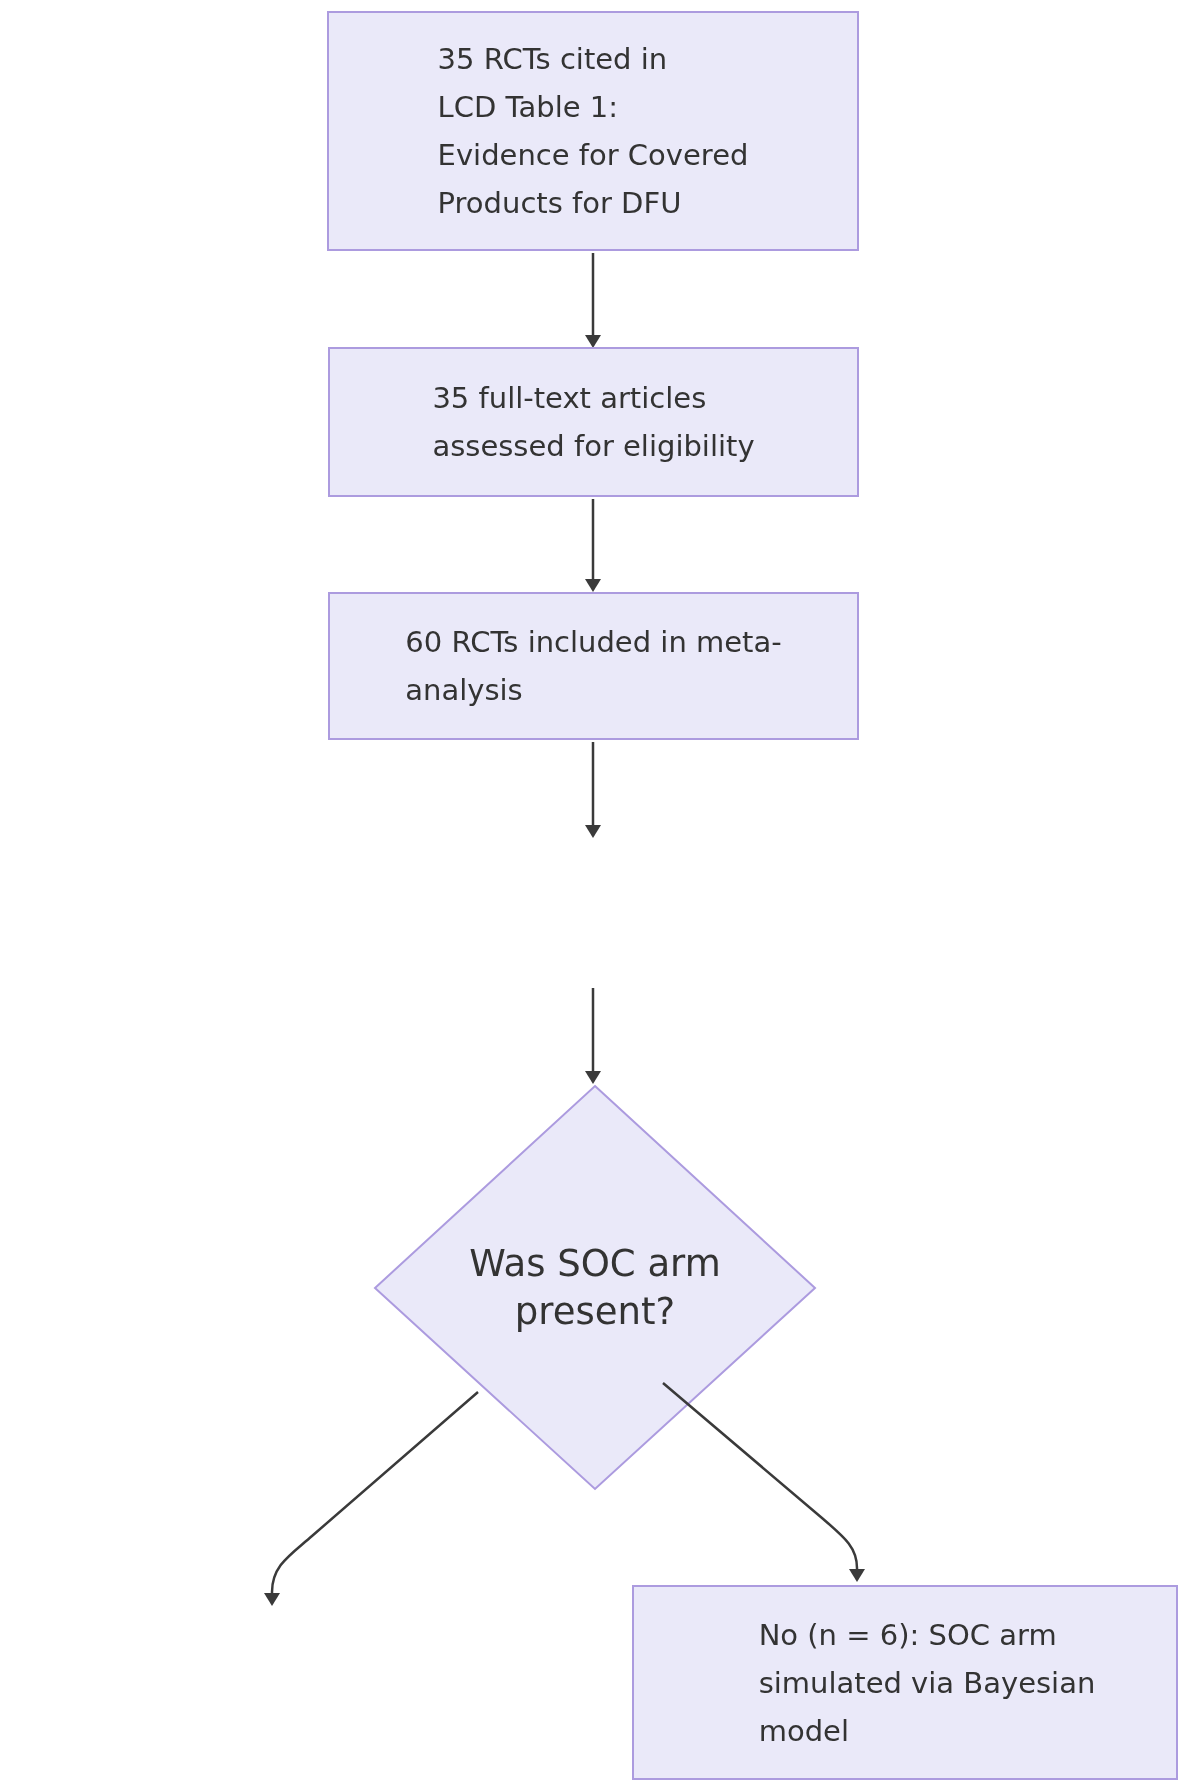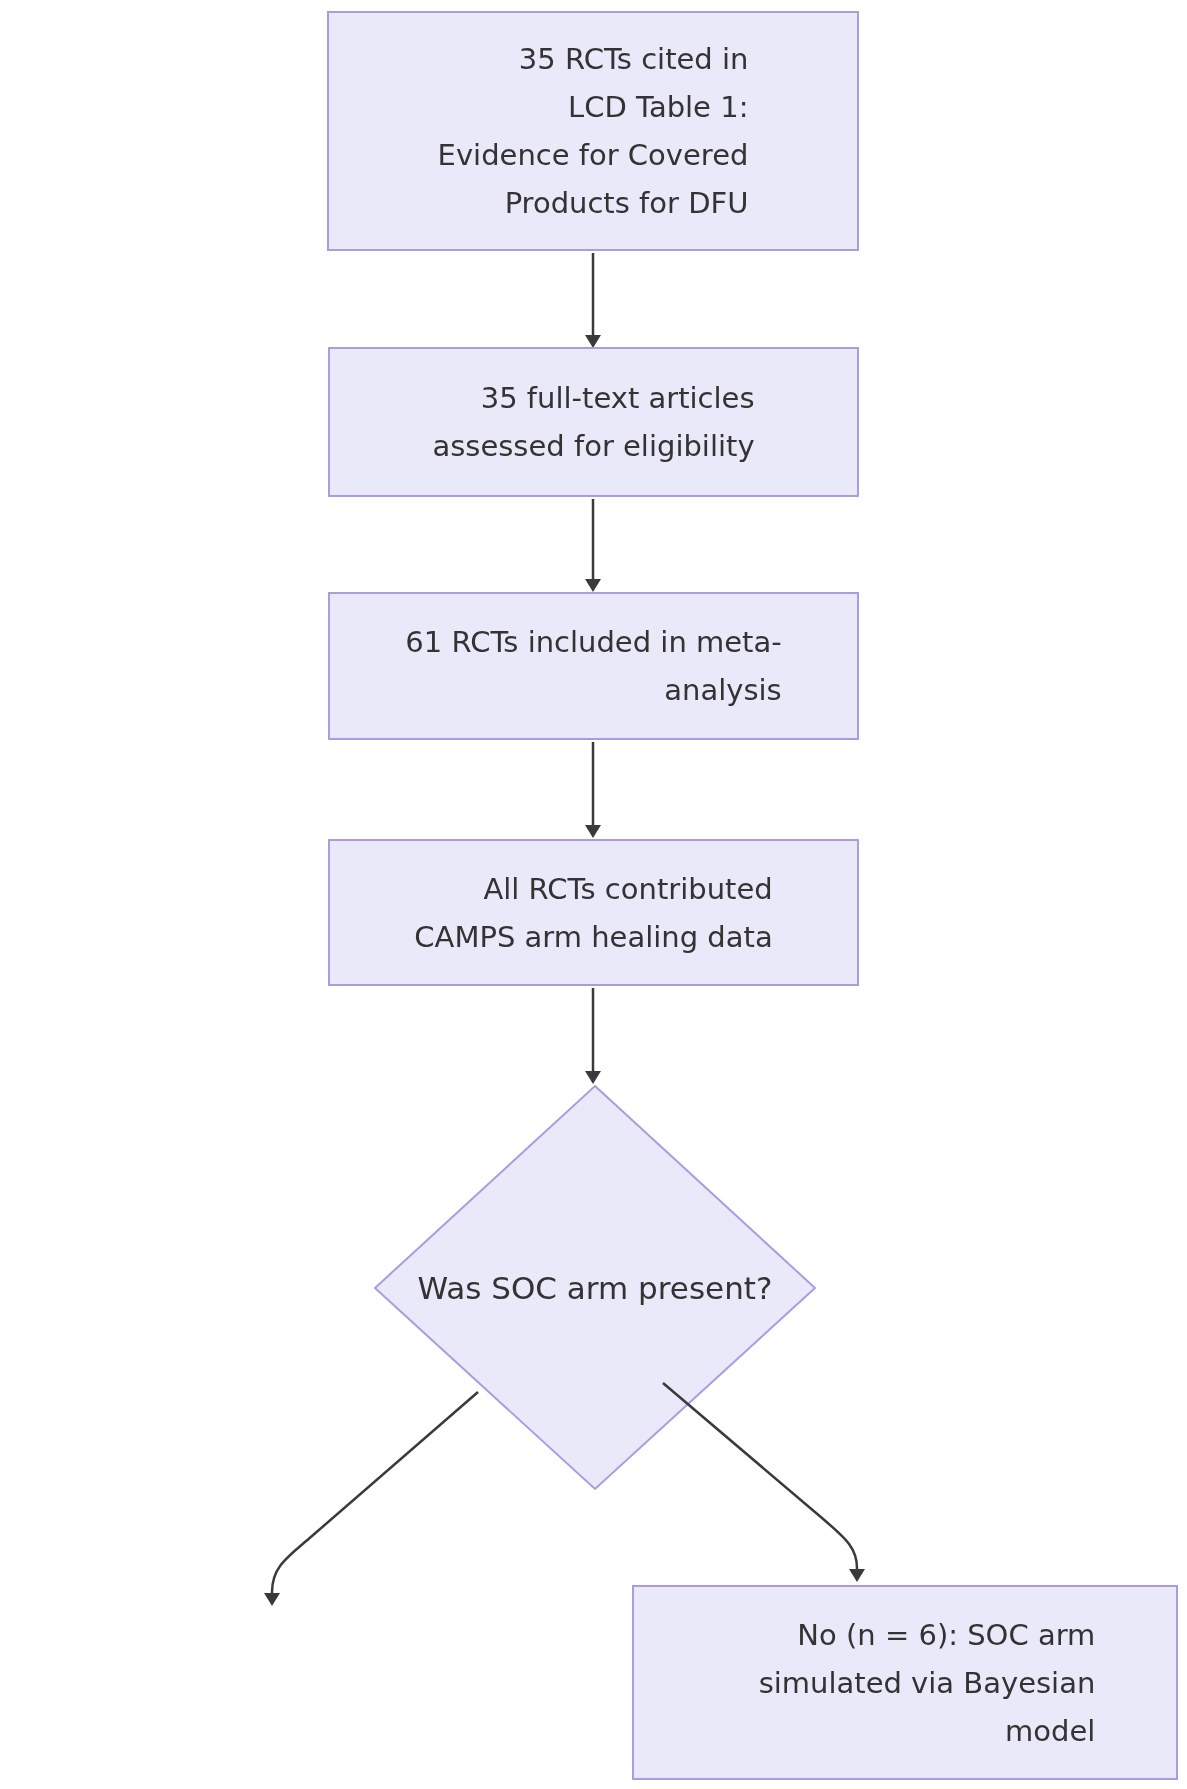--- a/index.html
+++ b/index.html
@@ -26,33 +26,33 @@
     height:1789px;
   }
   .node{
     position:absolute;
     box-sizing:border-box;
     background:var(--node-fill);
     border:2px solid var(--node-border);
     display:flex;
     align-items:center;
     justify-content:center;
-    text-align:right;
+    text-align:left;
     font-size:29px;
     line-height:48px;
     white-space:pre-line;
     color:var(--text);
   }
   .diamond-label{
     position:absolute;
     display:flex;
     align-items:center;
     justify-content:center;
     text-align:center;
-    font-size:31px;
+    font-size:37px;
     line-height:48px;
     color:var(--text);
     background:transparent;
   }
   #node-cited   {left:327px; top:11px;   width:532px; height:240px;}
   #node-fulltext{left:328px; top:347px;  width:531px; height:150px;}
   #node-meta    {left:328px; top:592px;  width:531px; height:148px;}
   #node-camps   {left:328px; top:839px;  width:531px; height:147px;}
   #node-yes     {left:10px;  top:1609px; width:505px; height:153px;}
   #node-no      {left:632px; top:1585px; width:546px; height:195px;padding-left:44px;}
@@ -99,25 +99,23 @@
   </svg>
 
   <div class="node" id="node-cited">35 RCTs cited in
 LCD Table 1:
 Evidence for Covered
 Products for DFU</div>
 
   <div class="node" id="node-fulltext">35 full-text articles
 assessed for eligibility</div>
 
-  <div class="node" id="node-meta">61 RCTs included in meta-
+  <div class="node" id="node-meta">60 RCTs included in meta-
 analysis</div>
 
-  <div class="node" id="node-camps">All RCTs contributed
-CAMPS arm healing data</div>
 
   <div class="diamond-label" id="decision-label">Was SOC arm present?</div>
 
 
   <div class="node" id="node-no">No (n = 6): SOC arm
 simulated via Bayesian
 model</div>
 
 </div>
 

